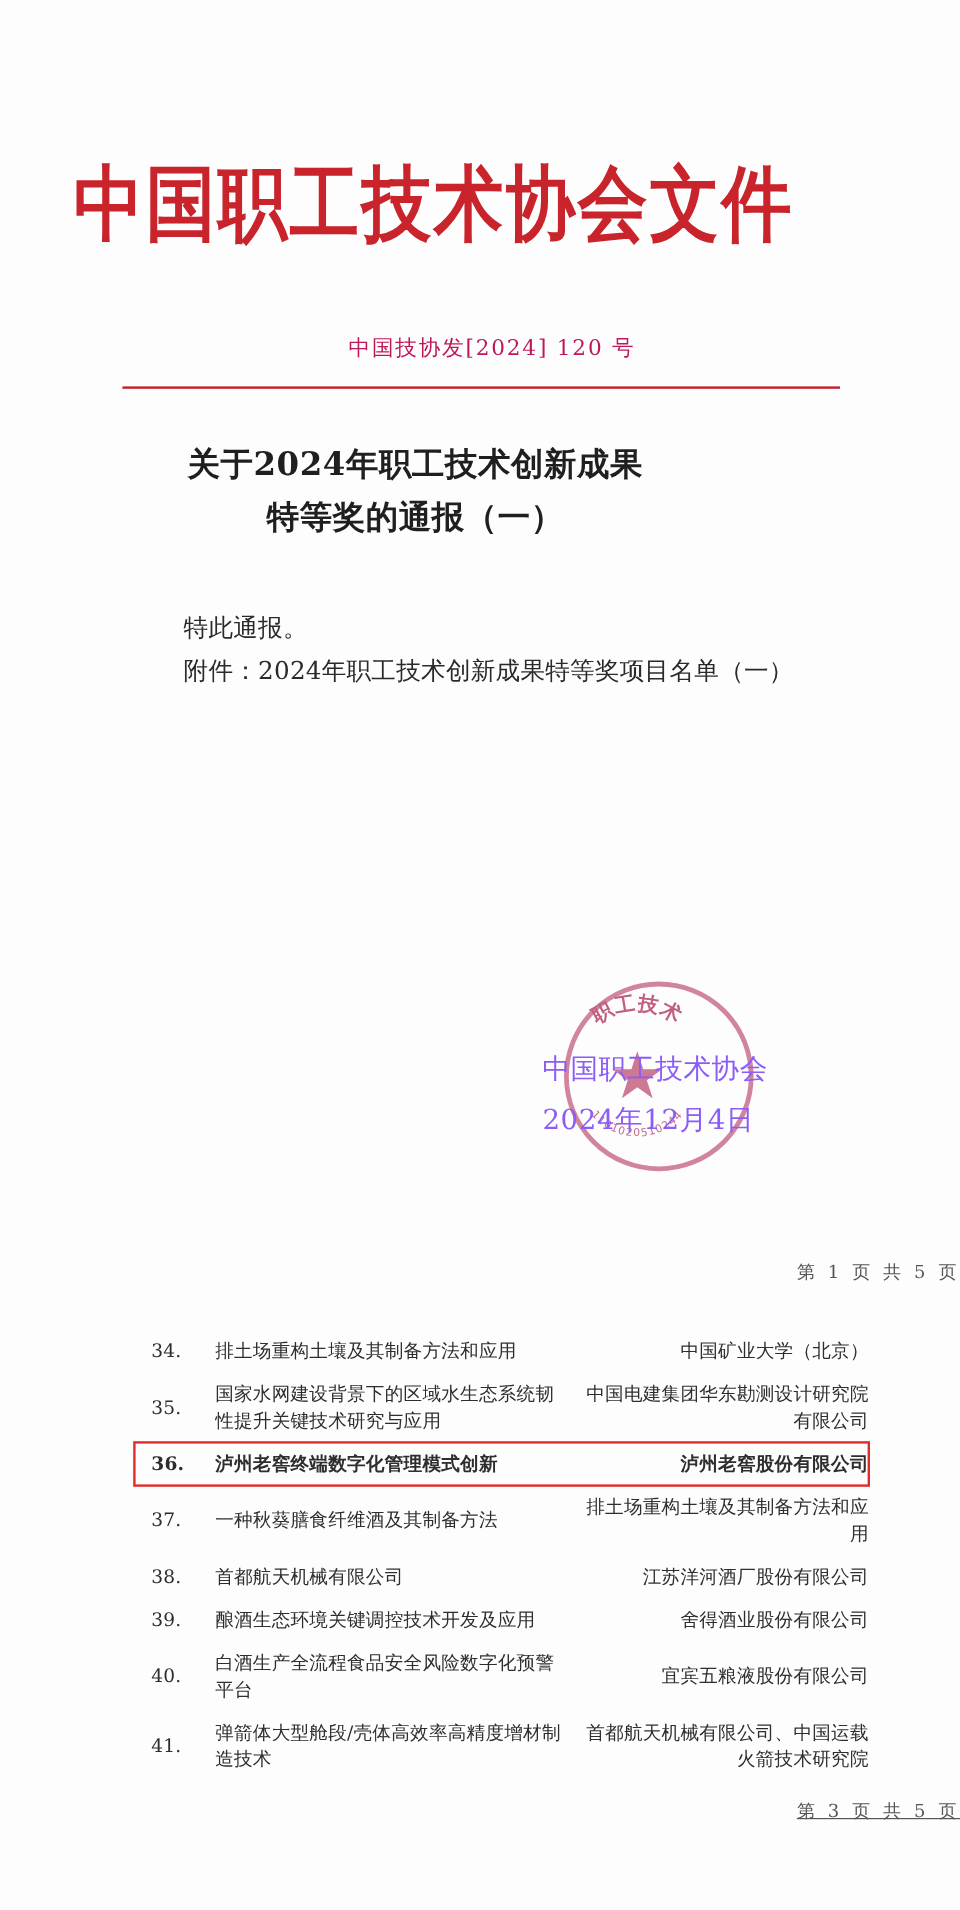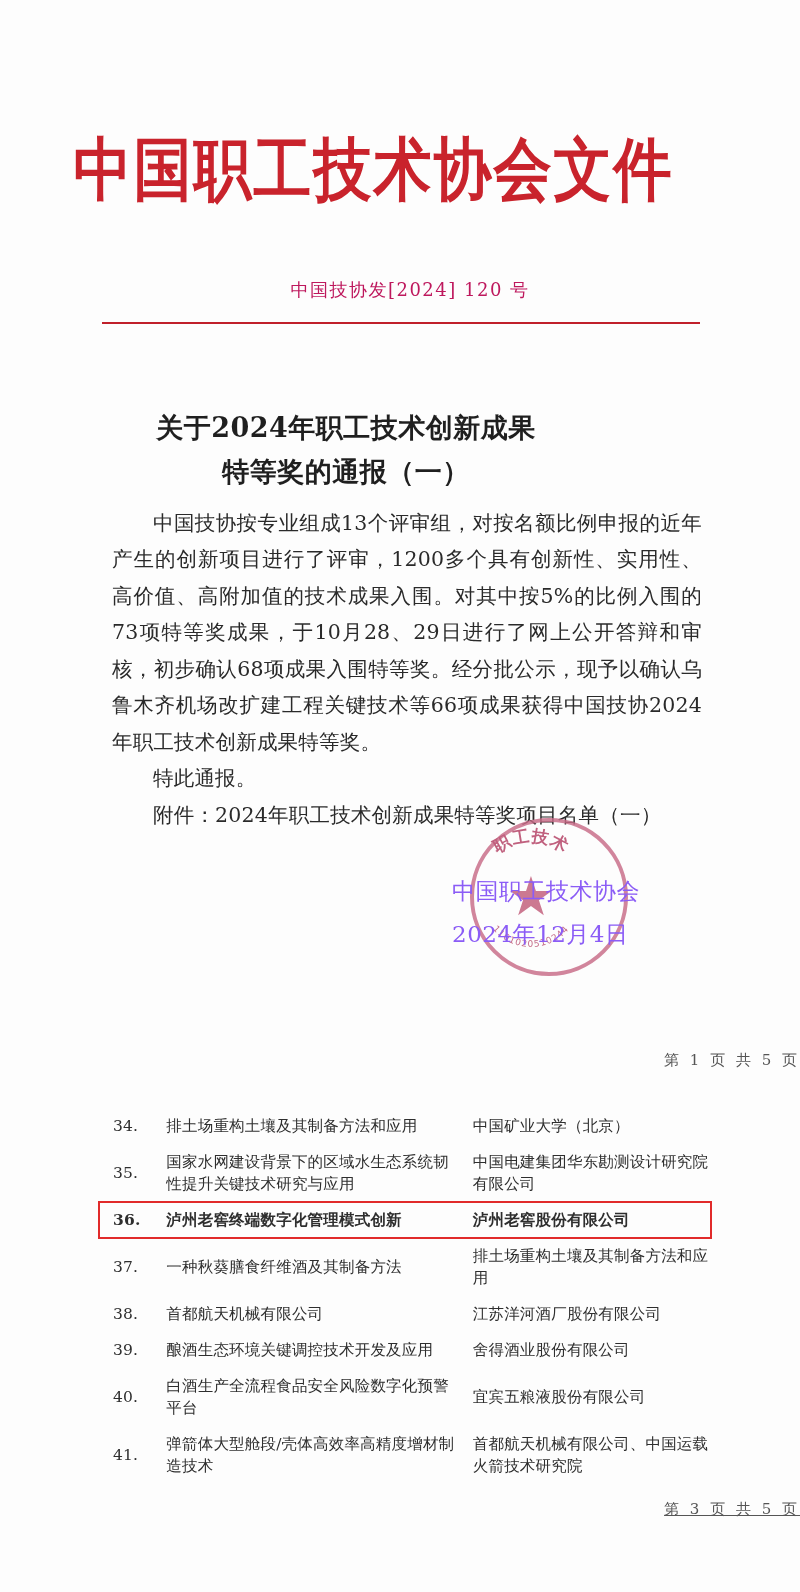--- a/index.html
+++ b/index.html
@@ -19,21 +19,21 @@
   .page {
     position: absolute;
     inset: 0;
     background: #fdfdfd;
   }
 
   
   .letterhead {
     position: absolute;
     top: 132px;
-    left: 12px;
+    left: 0;
     width: 723px;
     text-align: center;
   }
   .letterhead-title {
     font-family: "DejaVu Serif", "Liberation Serif", serif;
     font-weight: bold;
     font-size: 58px;
     letter-spacing: 2px;
     color: #c9232c;
     line-height: 1.12;
@@ -67,21 +67,20 @@
     position: absolute;
     top: 366px;
     left: 0;
     width: 692px;
     text-align: center;
     font-size: 27px;
     font-weight: bold;
     line-height: 1.62;
     color: #1f1f1f;
     letter-spacing: 0.5px;
-    margin-top: 40px;
   }
 
   
   .body-block {
     position: absolute;
     top: 505px;
     left: 112px;
     width: 590px;
     font-size: 20.5px;
     line-height: 1.78;
@@ -176,21 +175,21 @@
     color: #555555;
     letter-spacing: 3px;
   }
   .footer-top { top: 1051px; }
   .footer-bottom { top: 1500px; text-decoration: underline; }
 
   
   .list-table {
     position: absolute;
     top: 1108px;
-    left: 99px;
+    left: 112px;
     width: 612px;
     border-collapse: collapse;
   }
   .list-table td {
     vertical-align: middle;
     font-size: 15.5px;
     line-height: 1.42;
     color: #2e2e2e;
     padding: 7px 0;
     letter-spacing: 0.2px;
@@ -199,20 +198,21 @@
     width: 54px;
     padding-left: 14px !important;
     white-space: nowrap;
   }
   .col-title {
     width: 300px;
     padding-right: 14px !important;
   }
   .col-unit {
     width: 244px;
+    text-align: right;
   }
   tr.highlight {
     outline: 2px solid #e03030;
     outline-offset: -1px;
   }
   tr.highlight td { position: relative; }
 </style>
 </head>
 <body>
 
@@ -225,21 +225,20 @@
   <div class="doc-number">中国技协发[2024] 120 号</div>
 
   <div class="red-rule"></div>
 
   <div class="doc-title">
     <div>关于2024年职工技术创新成果</div>
     <div>特等奖的通报（一）</div>
   </div>
 
   <div class="body-block">
-    <p class="indent">中国技协按专业组成13个评审组，对按名额比例申报的近年产生的创新项目进行了评审，1200多个具有创新性、实用性、高价值、高附加值的技术成果入围。对其中按5%的比例入围的73项特等奖成果，于10月28、29日进行了网上公开答辩和审核，初步确认68项成果入围特等奖。经分批公示，现予以确认乌鲁木齐机场改扩建工程关键技术等66项成果获得中国技协2024年职工技术创新成果特等奖。</p>
     <p class="indent">特此通报。</p>
     <p class="indent">附件：2024年职工技术创新成果特等奖项目名单（一）</p>
   </div>
 
   <div class="sign-area">
     <div class="seal"></div>
     <svg class="seal-arc-text" viewBox="0 0 158 158">
       <defs>
         <path id="arcTop" d="M 24,79 A 55,55 0 0 1 134,79"></path>
         <path id="arcBot" d="M 29,79 A 50,50 0 0 0 129,79"></path>

